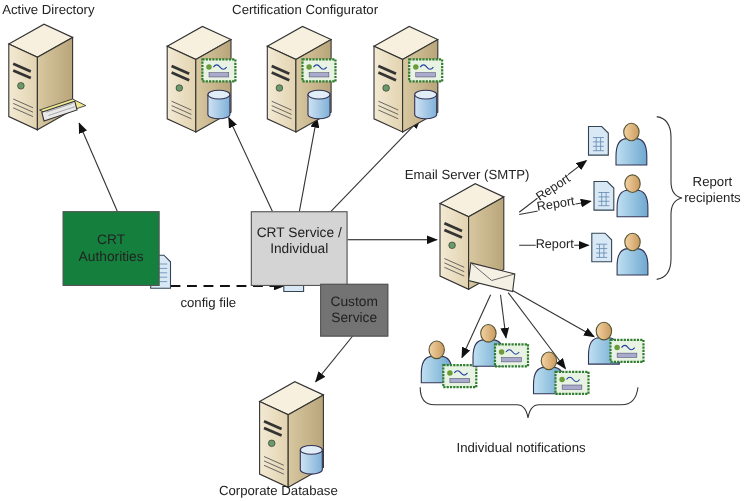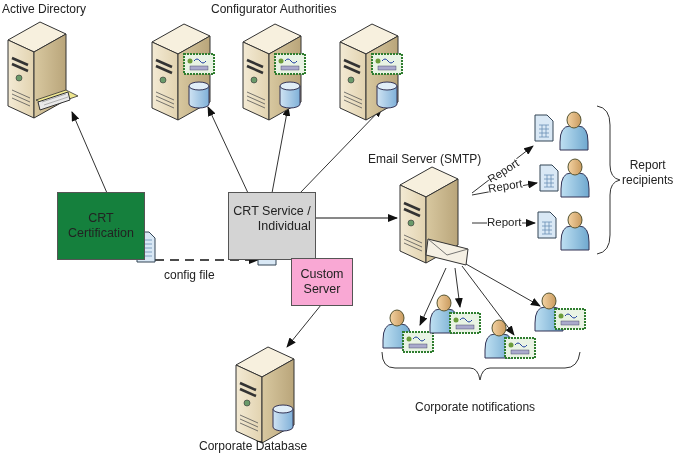--- a/index.html
+++ b/index.html
@@ -188,42 +188,42 @@
       </g>
     </g>
 
   <path d="M597,106 Q610,108 610,125 L610,165 Q610,178 620,180 Q610,182 610,195 L610,235 Q610,252 597,254" fill="none" stroke="#333" stroke-width="1"></path>
   <path d="M382,352 Q382,368 395,368 L470,368 Q478,368 480,380 Q482,368 490,368 L565,368 Q578,368 580,352" fill="none" stroke="#333" stroke-width="1"></path>
 </svg>
 
 <div class="box" style="left:57px;top:192px;width:86px;height:66px;background:#15803d;">
   <div>
       <div>CRT</div>
-      <div>Certification</div>
+      <div>Authorities</div>
     </div>
 </div>
-<div class="box" style="left:228px;top:192px;width:86px;height:66px;background:#d4d4d4;text-align:right;">
+<div class="box" style="left:228px;top:192px;width:86px;height:66px;background:#d4d4d4;">
   <div style="margin-top:-14px;">
       <div>CRT Service /</div>
       <div>Individual</div>
     </div>
 </div>
-<div class="box" style="left:291px;top:258px;width:60px;height:46px;background:#f9a8d4;">
+<div class="box" style="left:291px;top:258px;width:60px;height:46px;background:#737373;">
   <div>
       <div>Custom</div>
-      <div>Server</div>
+      <div>Service</div>
     </div>
 </div>
 
 <div class="lbl" style="left:2px;top:2px;">Active Directory</div>
-<div class="lbl" style="left:211px;top:2px;">Configurator Authorities</div>
+<div class="lbl" style="left:211px;top:2px;">Certification Configurator</div>
 <div class="lbl" style="left:368px;top:152px;">Email Server (SMTP)</div>
 <div class="lbl" style="left:164px;top:268px;">config file</div>
 <div class="lbl" style="left:199px;top:439px;">Corporate Database</div>
-<div class="lbl" style="left:415px;top:400px;">Corporate notifications</div>
+<div class="lbl" style="left:415px;top:400px;">Individual notifications</div>
 <div class="lbl" style="left:622px;top:158px;text-align:center;line-height:15px;">
   <div>Report</div>
   <div>recipients</div>
 </div>
 
 <div class="lbl" style="left:486px;top:165px;transform:rotate(-33deg);background:#fff;font-size:11.5px;">Report</div>
 <div class="lbl" style="left:488px;top:180px;transform:rotate(-9deg);background:#fff;font-size:11.5px;">Report</div>
 <div class="lbl" style="left:487px;top:216px;background:#fff;font-size:11.5px;">Report</div>
 
 </body></html>

